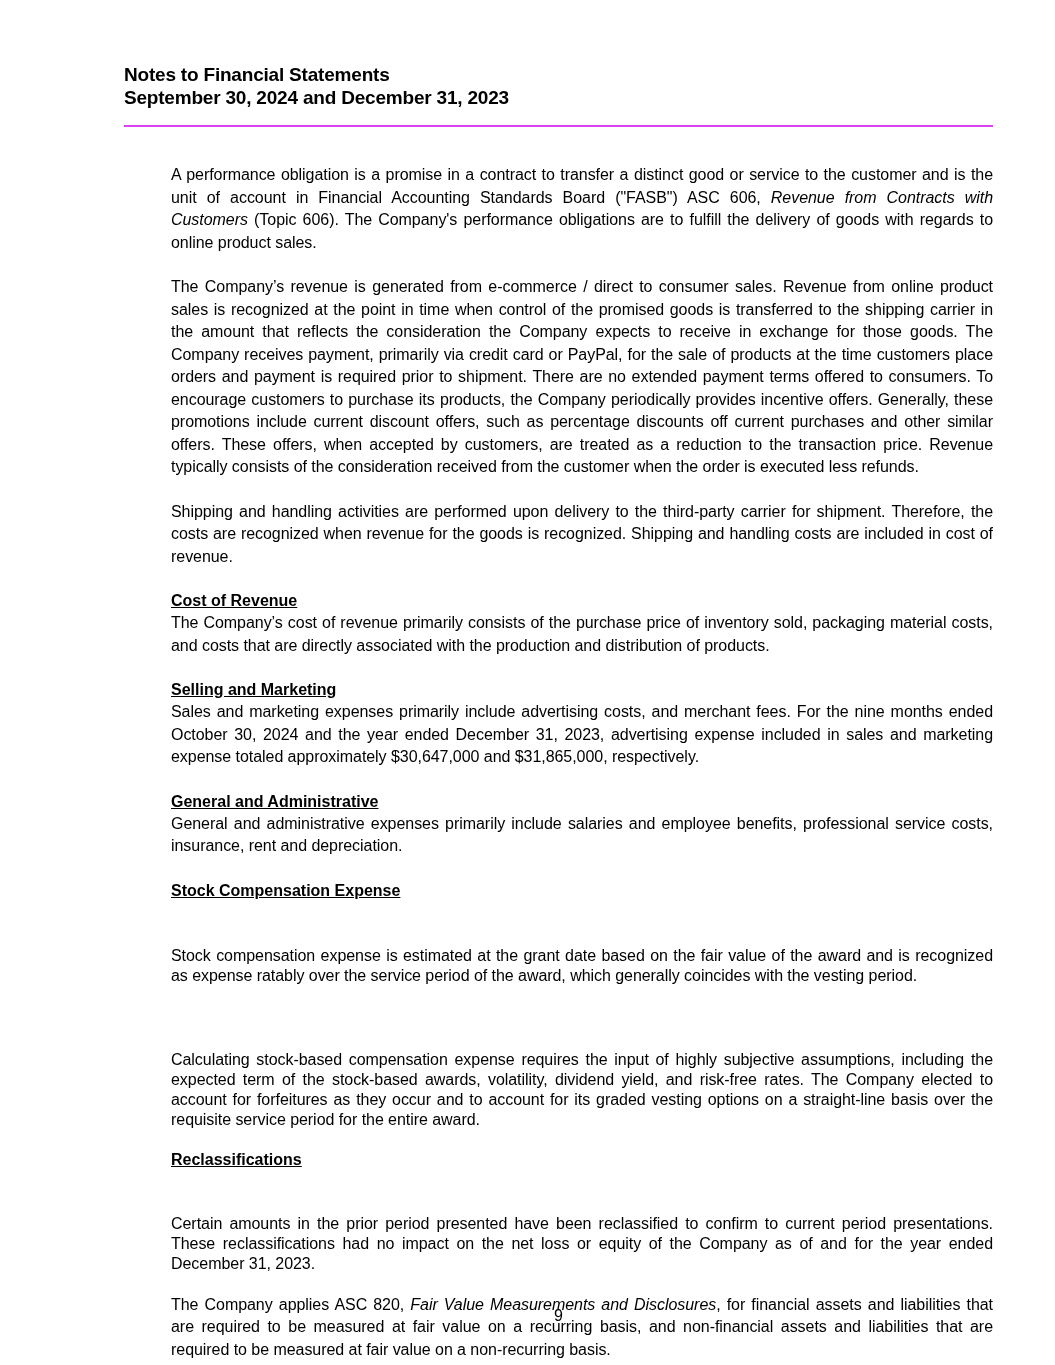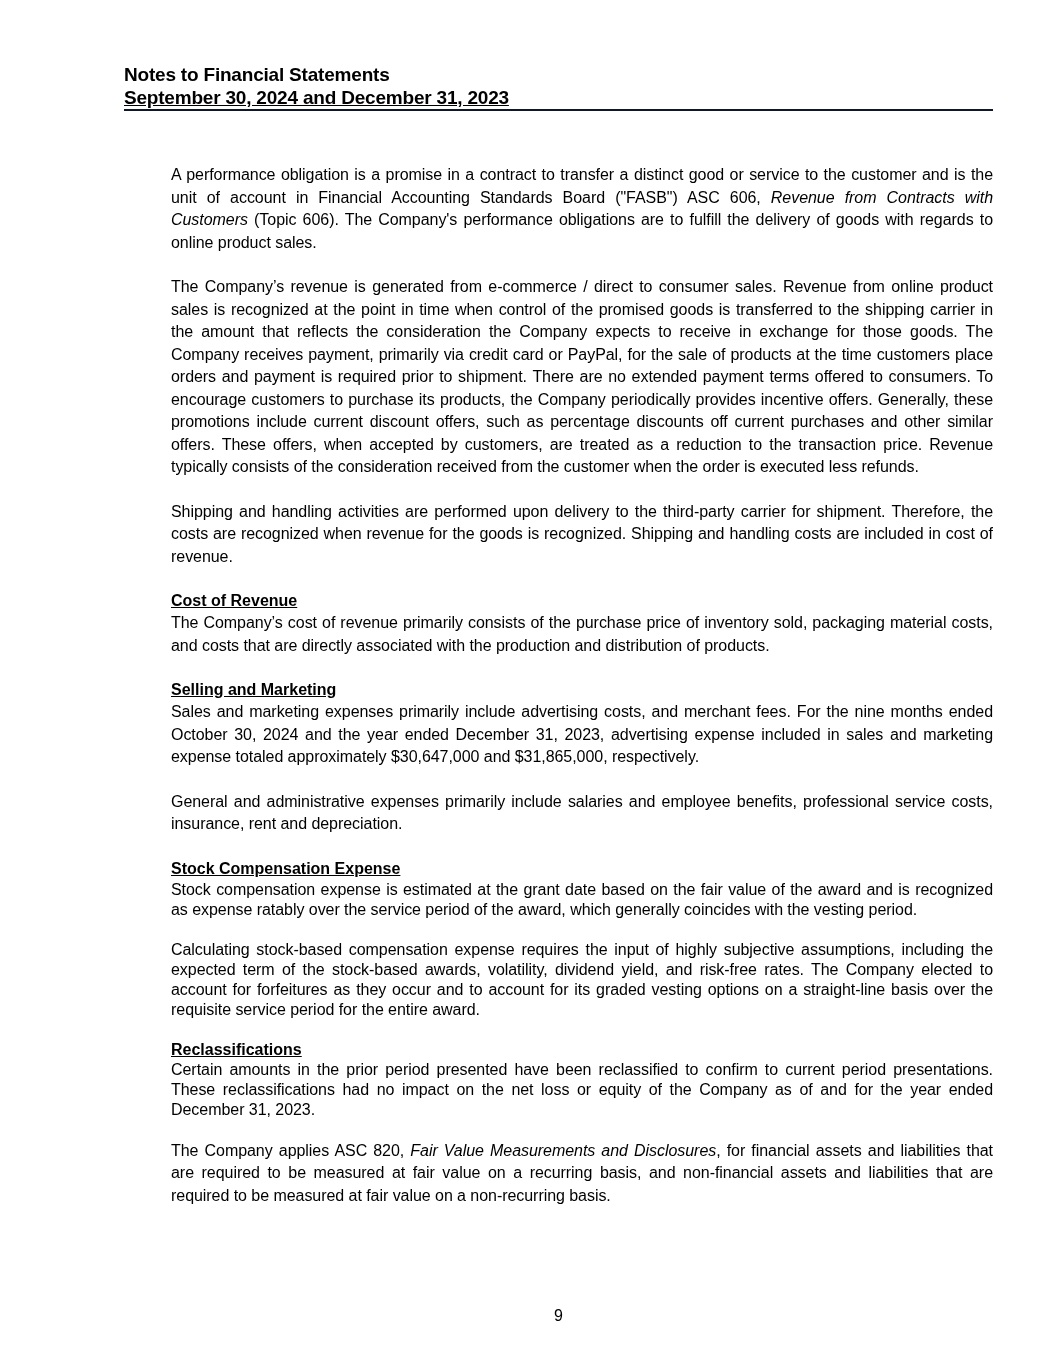--- a/index.html
+++ b/index.html
@@ -21,39 +21,39 @@
       top: 63px;
       width: 869px;
     }
     .header-line {
       font-size: 19px;
       font-weight: bold;
       line-height: 23px;
       letter-spacing: -0.2px;
     }
     .header-line.last {
-      border-bottom: 2px solid #0f172a;
-      padding-bottom: 0px;
-      text-decoration: underline;
+      border-bottom: 2px solid #d946ef;
+      padding-bottom: 16px;
     }
     .content {
       position: absolute;
       left: 171px;
       top: 164px;
       width: 822px;
     }
     p {
       margin: 0;
       font-size: 16px;
       line-height: 22.5px;
       text-align: justify;
       letter-spacing: -0.05px;
     }
     p.tight {
       line-height: 20px;
+      margin-top: 44px;
     }
     .gap {
       height: 22px;
     }
     .section-title {
       font-size: 16px;
       font-weight: bold;
       line-height: 22px;
       text-decoration: underline;
     }
@@ -84,20 +84,21 @@
   <div class="gap"></div>
 
   <div class="section-title">Cost of Revenue</div>
   <p>The Company’s cost of revenue primarily consists of the purchase price of inventory sold, packaging material costs, and costs that are directly associated with the production and distribution of products.</p>
   <div class="gap"></div>
 
   <div class="section-title">Selling and Marketing</div>
   <p>Sales and marketing expenses primarily include advertising costs, and merchant fees. For the nine months ended October 30, 2024 and the year ended December 31, 2023, advertising expense included in sales and marketing expense totaled approximately $30,647,000 and $31,865,000, respectively.</p>
   <div class="gap"></div>
 
+  <div class="section-title">General and Administrative</div>
   <p>General and administrative expenses primarily include salaries and employee benefits, professional service costs, insurance, rent and depreciation.</p>
   <div class="gap"></div>
 
   <div class="section-title">Stock Compensation Expense</div>
   <p class="tight">Stock compensation expense is estimated at the grant date based on the fair value of the award and is recognized as expense ratably over the service period of the award, which generally coincides with the vesting period.</p>
   <div class="gap" style="height:20px"></div>
   <p class="tight">Calculating stock-based compensation expense requires the input of highly subjective assumptions, including the expected term of the stock-based awards, volatility, dividend yield, and risk-free rates. The Company elected to account for forfeitures as they occur and to account for its graded vesting options on a straight-line basis over the requisite service period for the entire award.</p>
   <div class="gap" style="height:20px"></div>
 
   <div class="section-title" style="line-height:20px">Reclassifications</div>

